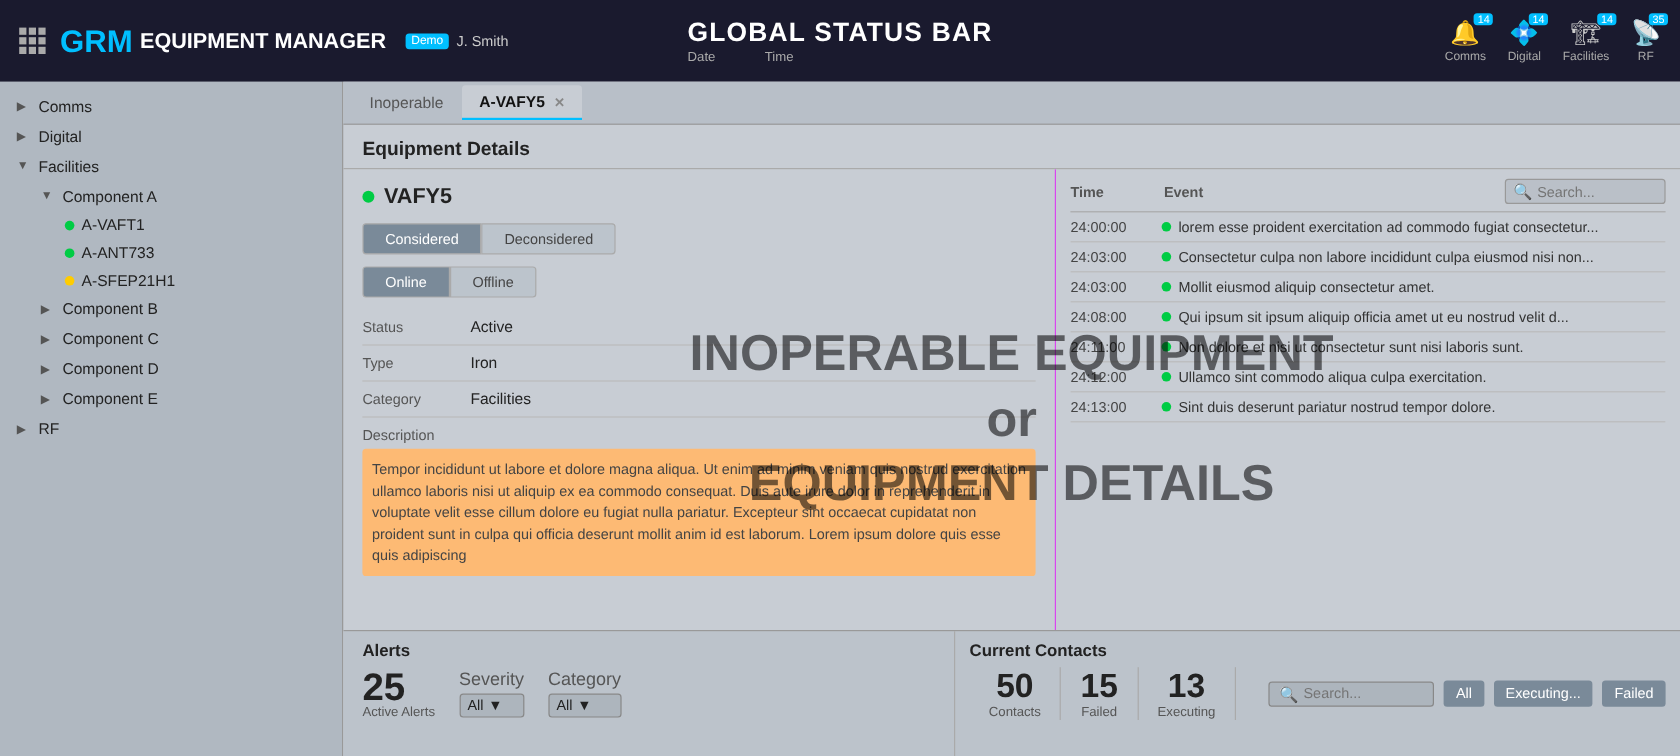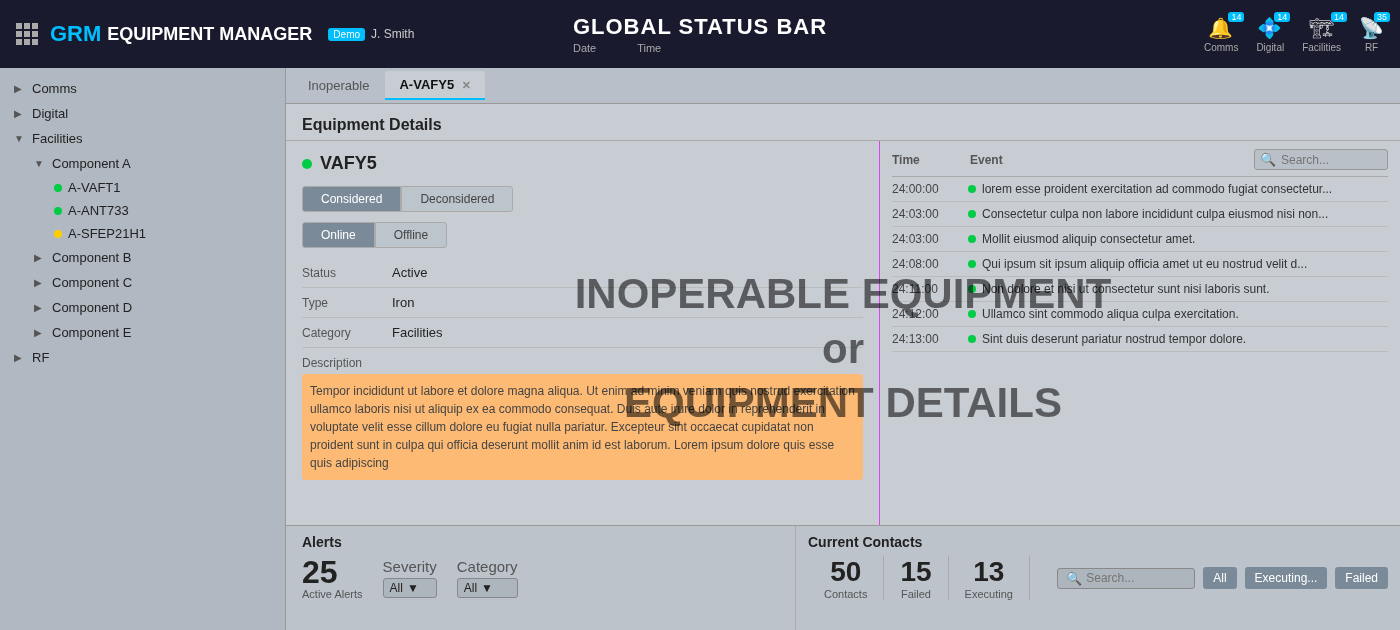--- a/index.html
+++ b/index.html
@@ -6,21 +6,21 @@
     body { font-family: Arial, sans-serif; background: #c8cdd4; color: #222; font-size: 13px; overflow: hidden; width: 1400px; height: 630px; }
 
     
     .top-bar {
       display: flex; align-items: center; background: #1a1a2e; height: 68px;
       padding: 0 16px; position: relative;
     }
     .top-bar-logo { display: flex; align-items: center; gap: 6px; }
     .logo-grid { display: grid; grid-template-columns: repeat(3,6px); gap: 2px; margin-right: 6px; }
     .logo-grid span { width: 6px; height: 6px; background: #aaa; display: block; }
-    .logo-grm { color: #00bfff; font-weight: 900; font-size: 22px; }
+    .logo-grm { color: #00bfff; font-weight: 900; font-size: 26px; }
     .logo-eq { color: #fff; font-weight: 700; font-size: 18px; }
     .top-bar-center { position: absolute; left: 50%; transform: translateX(-50%); text-align: center; }
     .global-status { color: #fff; font-weight: 900; font-size: 22px; letter-spacing: 1px; }
     .center-sub { display: flex; gap: 41px; margin-top: 2px; }
     .center-sub span { color: #aaa; font-size: 11px; }
     .top-bar-right { margin-left: auto; display: flex; align-items: center; gap: 18px; }
     .badge-group { display: flex; flex-direction: column; align-items: center; position: relative; cursor: pointer; }
     .badge-count { position: absolute; top: -4px; right: -6px; background: #00bfff; color: #fff; font-size: 9px; border-radius: 3px; padding: 0 3px; }
     .badge-icon { color: #ccc; font-size: 20px; }
     .badge-label { color: #aaa; font-size: 10px; margin-top: 2px; }

